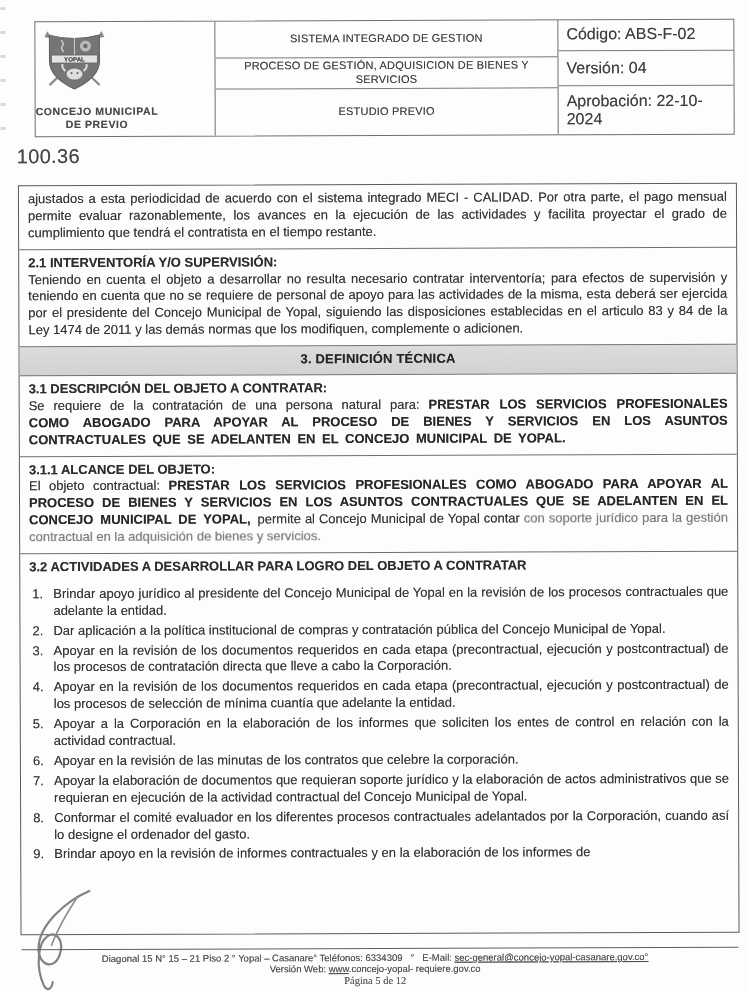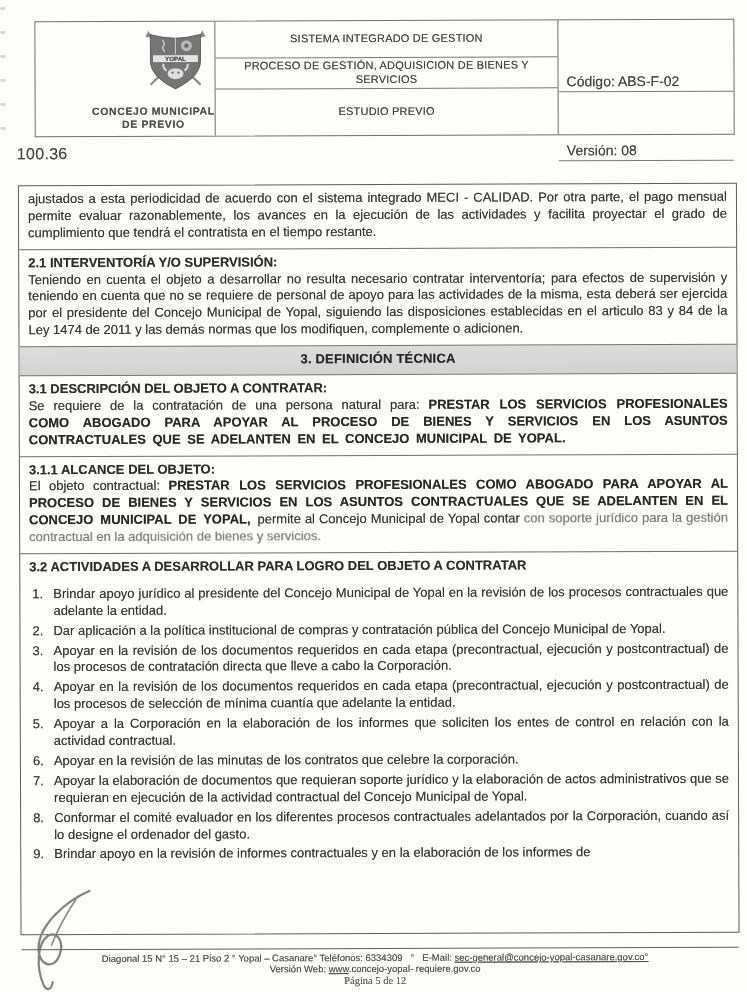--- a/index.html
+++ b/index.html
@@ -30,49 +30,49 @@
 
   
   .header-table {
     position:absolute; left:36px; top:20px; width:700px; height:116px;
     border:1.4px solid #6f6f6f;
     display:flex;
     background:#fdfdfc;
   }
   .logo-cell {
     width:180px; border-right:1.4px solid #6f6f6f;
-    display:flex; flex-direction:column; align-items:flex-end; justify-content:center;
+    display:flex; flex-direction:column; align-items:flex-start; justify-content:center;
     padding-top:2px;
     gap:12px;
   }
   .org-name {
     font-size:10.5px; font-weight:bold; color:#4c4c4c;
     letter-spacing:.6px; text-align:center; line-height:1.25; margin-top:2px;
   }
   .title-col { width:342px; display:flex; flex-direction:column; }
   .title-cell {
     display:flex; align-items:center; justify-content:center; text-align:center;
     font-size:11px; color:#3e3e3e; letter-spacing:.2px; line-height:1.25;
     padding:2px 14px;
   }
   .title-cell.r1 { height:37px; border-bottom:1.2px solid #7a7a7a; }
   .title-cell.r2 { height:31px; border-bottom:1.2px solid #7a7a7a; }
   .title-cell.r3 { flex:1; }
   .meta-col { flex:1; display:flex; flex-direction:column; border-left:1.4px solid #6f6f6f; }
   .meta-cell {
     display:flex; align-items:center;
-    font-size:14px; color:#3e3e3e; padding:2px 8px;margin-top:48px;
+    font-size:16px; color:#3e3e3e; padding:2px 8px;
   }
   .meta-cell.r1 { height:31px; border-bottom:1.2px solid #7a7a7a; align-items:flex-start; padding-top:5px; }
   .meta-cell.r2 { height:35px; border-bottom:1.2px solid #7a7a7a; }
   .meta-cell.r3 { flex:1; }
 
   .file-code {
     position:absolute; left:18px; top:144px;
-    font-size:16px; color:#454545; letter-spacing:.3px;
+    font-size:20px; color:#454545; letter-spacing:.3px;
   }
 
   
   .content-box {
     position:absolute; left:19px; top:184px; width:719px; height:750px;
     border:1.6px solid #5c5c5c;
     font-size:13px; line-height:1.3; color:#333;
     overflow:hidden;
     background:#fdfdfc;
   }
@@ -154,21 +154,21 @@
       </div>
 
       <div class="title-col">
         <div class="title-cell r1">SISTEMA INTEGRADO DE GESTION</div>
         <div class="title-cell r2">PROCESO DE GESTIÓN, ADQUISICION DE BIENES Y SERVICIOS</div>
         <div class="title-cell r3">ESTUDIO PREVIO</div>
       </div>
 
       <div class="meta-col">
         <div class="meta-cell r1">Código: ABS-F-02</div>
-        <div class="meta-cell r2">Versión: 08</div>
+        <div class="meta-cell r2">Versión: 04</div>
         <div class="meta-cell r3">Aprobación: 22-10-2024</div>
       </div>
     </div>
 
     <div class="file-code">100.36</div>
 
     <div class="content-box">
 
       <div class="sec">
         <p>ajustados a esta periodicidad de acuerdo con el sistema integrado MECI - CALIDAD. Por otra parte, el pago mensual permite evaluar razonablemente, los avances en la ejecución de las actividades y facilita proyectar el grado de cumplimiento que tendrá el contratista en el tiempo restante.</p>

